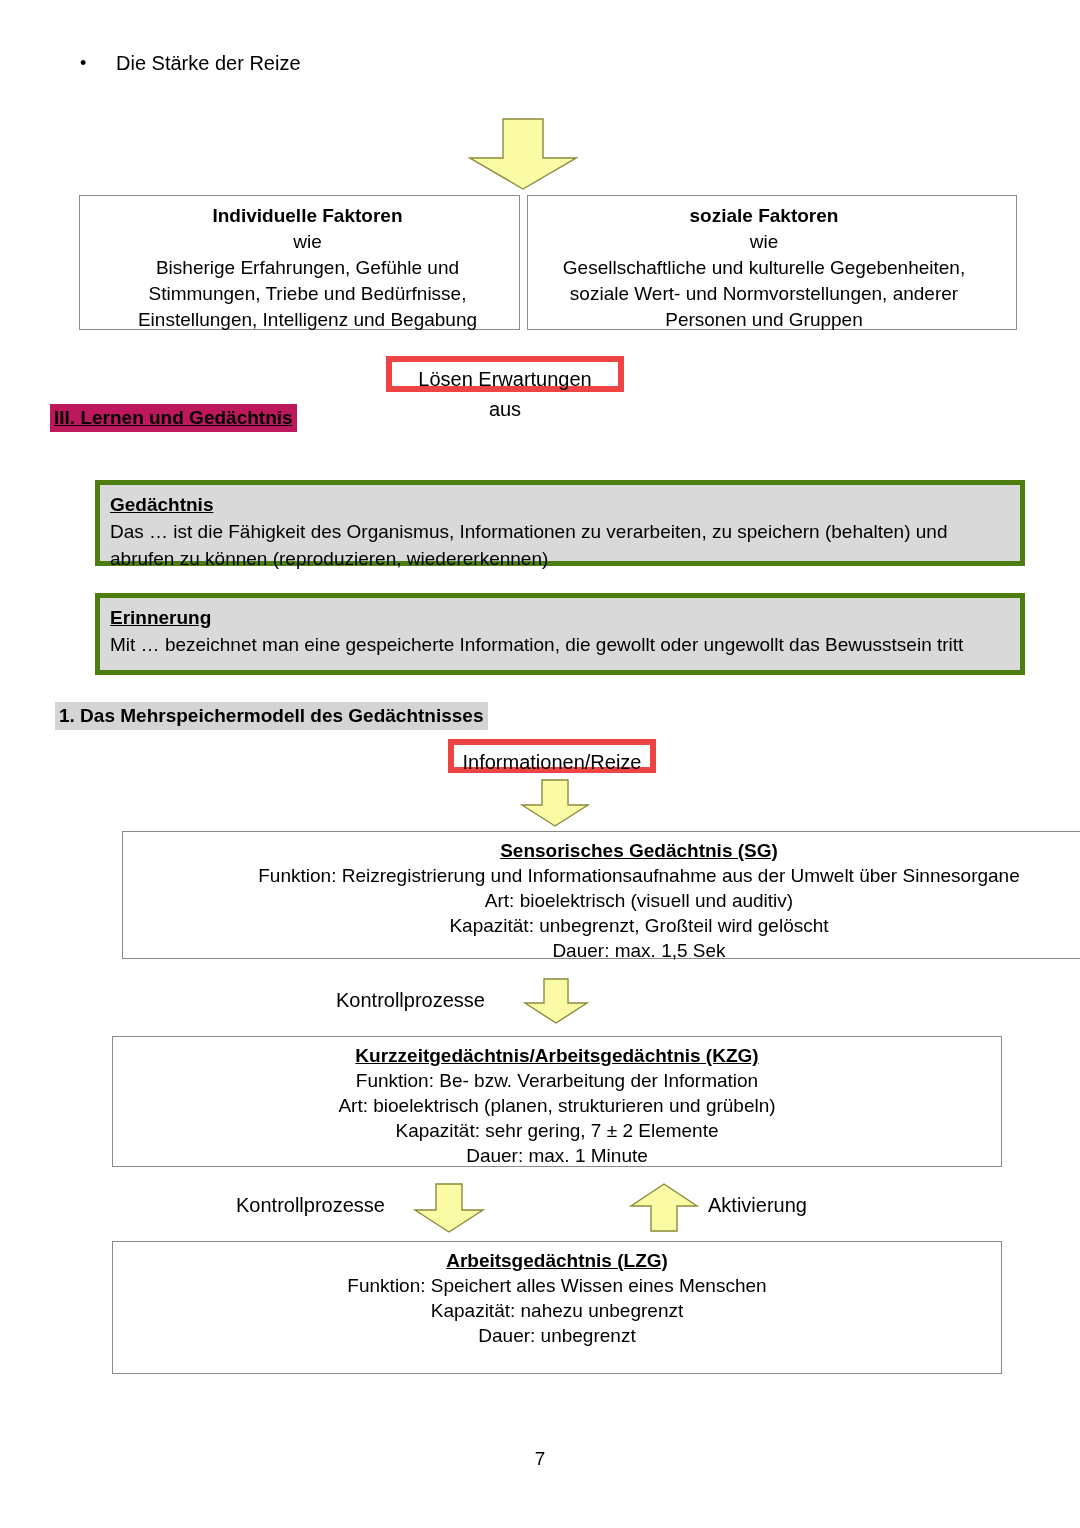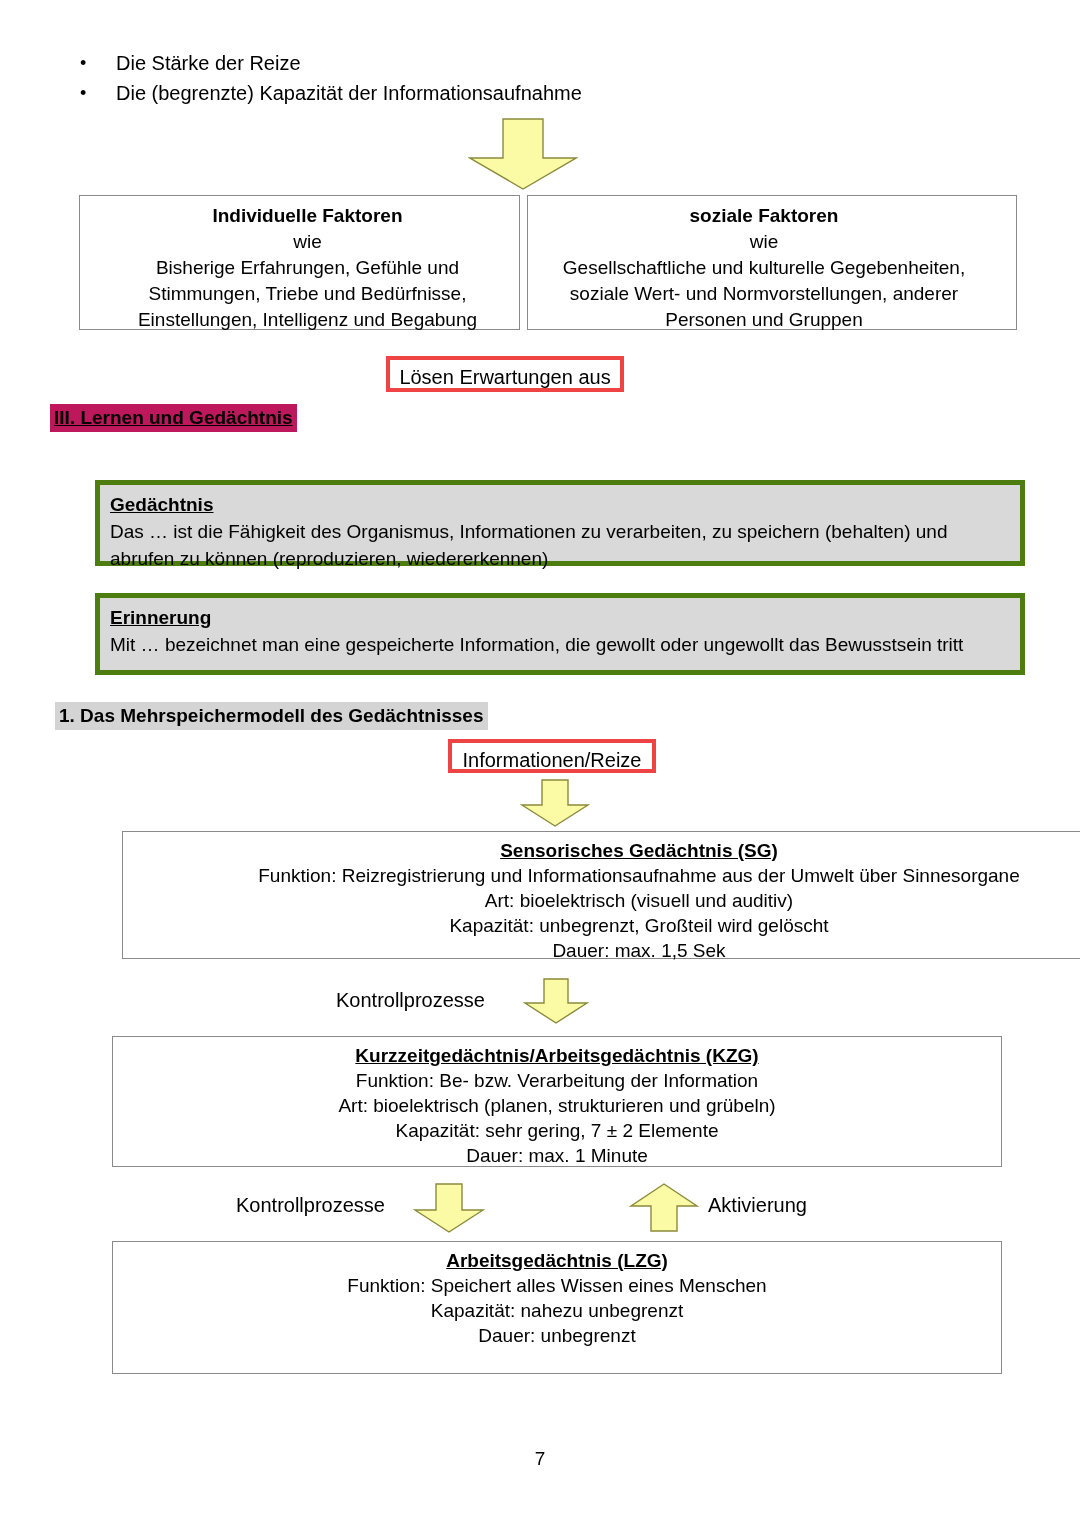--- a/index.html
+++ b/index.html
@@ -74,21 +74,21 @@
   }
   #factors-right {
     left: 527px; top: 195px; width: 490px; height: 135px;
     padding: 7px 24px 0 8px;
   }
 
   
   .chip {
     position: absolute;
     box-sizing: border-box;
-    border: 4px solid #ef4444;
+    border: 6px solid #ef4444;
     background: #ffffff;
     font-size: 20px;
     line-height: 30px;
     text-align: center;
     padding: 2px 8px;
   }
   #chip-loesen { left: 386px; top: 356px; width: 238px; height: 36px; }
   #chip-info   { left: 448px; top: 739px; width: 208px; height: 34px; }
 
   
@@ -167,23 +167,20 @@
   }
 </style>
 </head>
 <body>
 
 <div class="page">
 
   <ul class="bullet-list">
     <li>
       <span>Die Stärke der Reize</span>
-    </li>
-    <li>
-      <span>Die (begrenzte) Kapazität der Informationsaufnahme</span>
     </li>
   </ul>
 
   <div class="arrow" style="left:468px; top:118px; width:110px; height:72px; background:none;">
     <svg width="110" height="72" viewBox="0 0 110 72">
       <polygon points="35,1 75,1 75,40 108,40 55,71 2,40 35,40" fill="#fbfba6" stroke="#8a8a3c" stroke-width="1.4"></polygon>
     </svg>
   </div>
 
   <div class="box center" id="factors-left">

